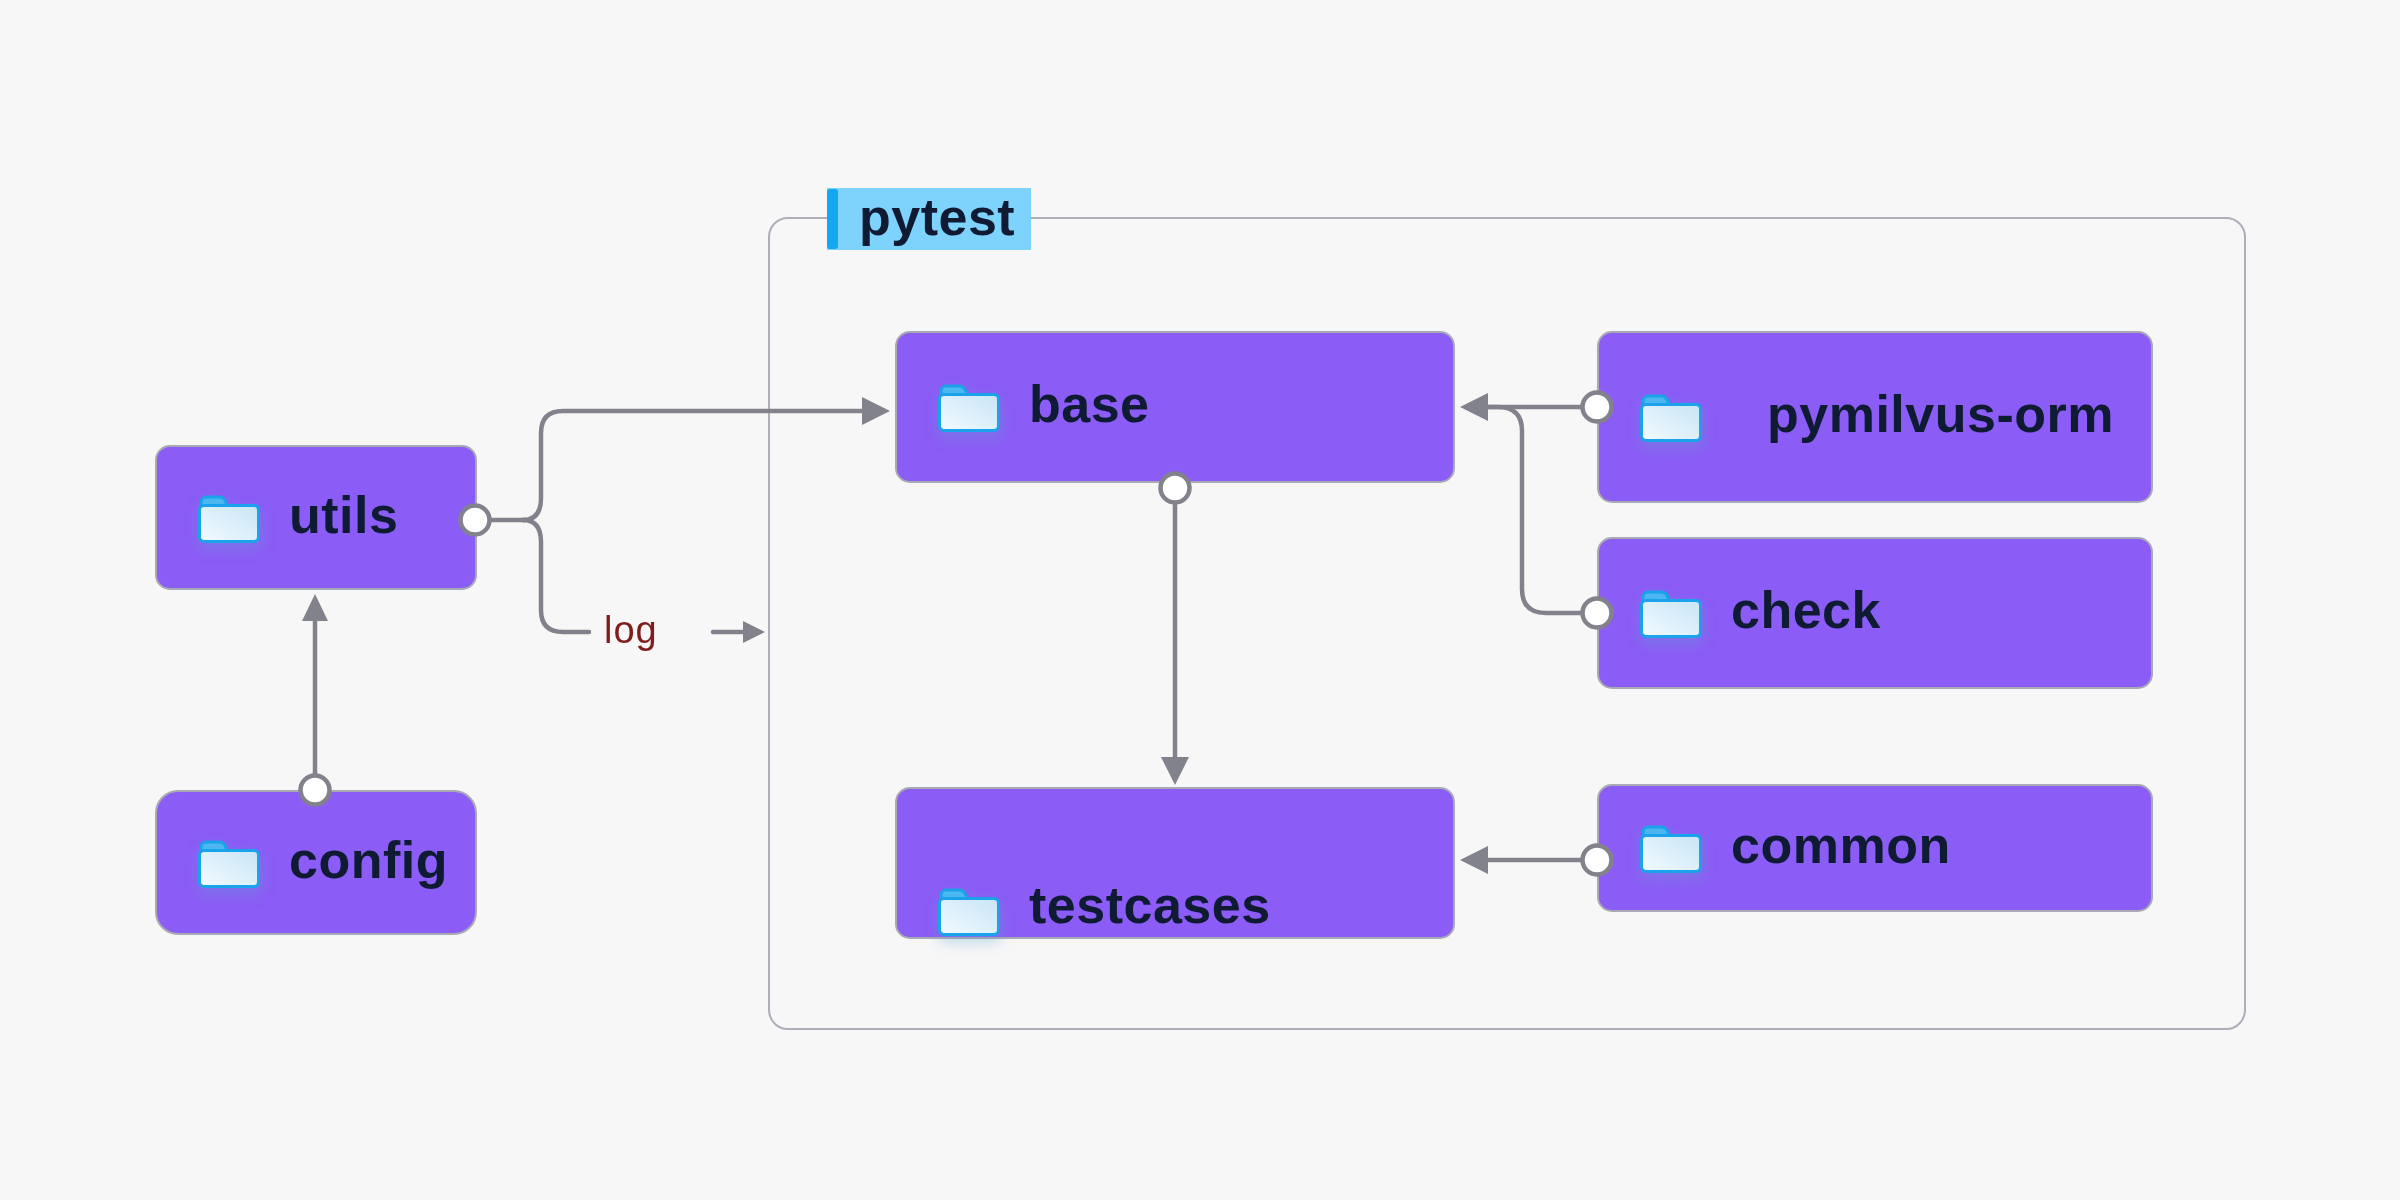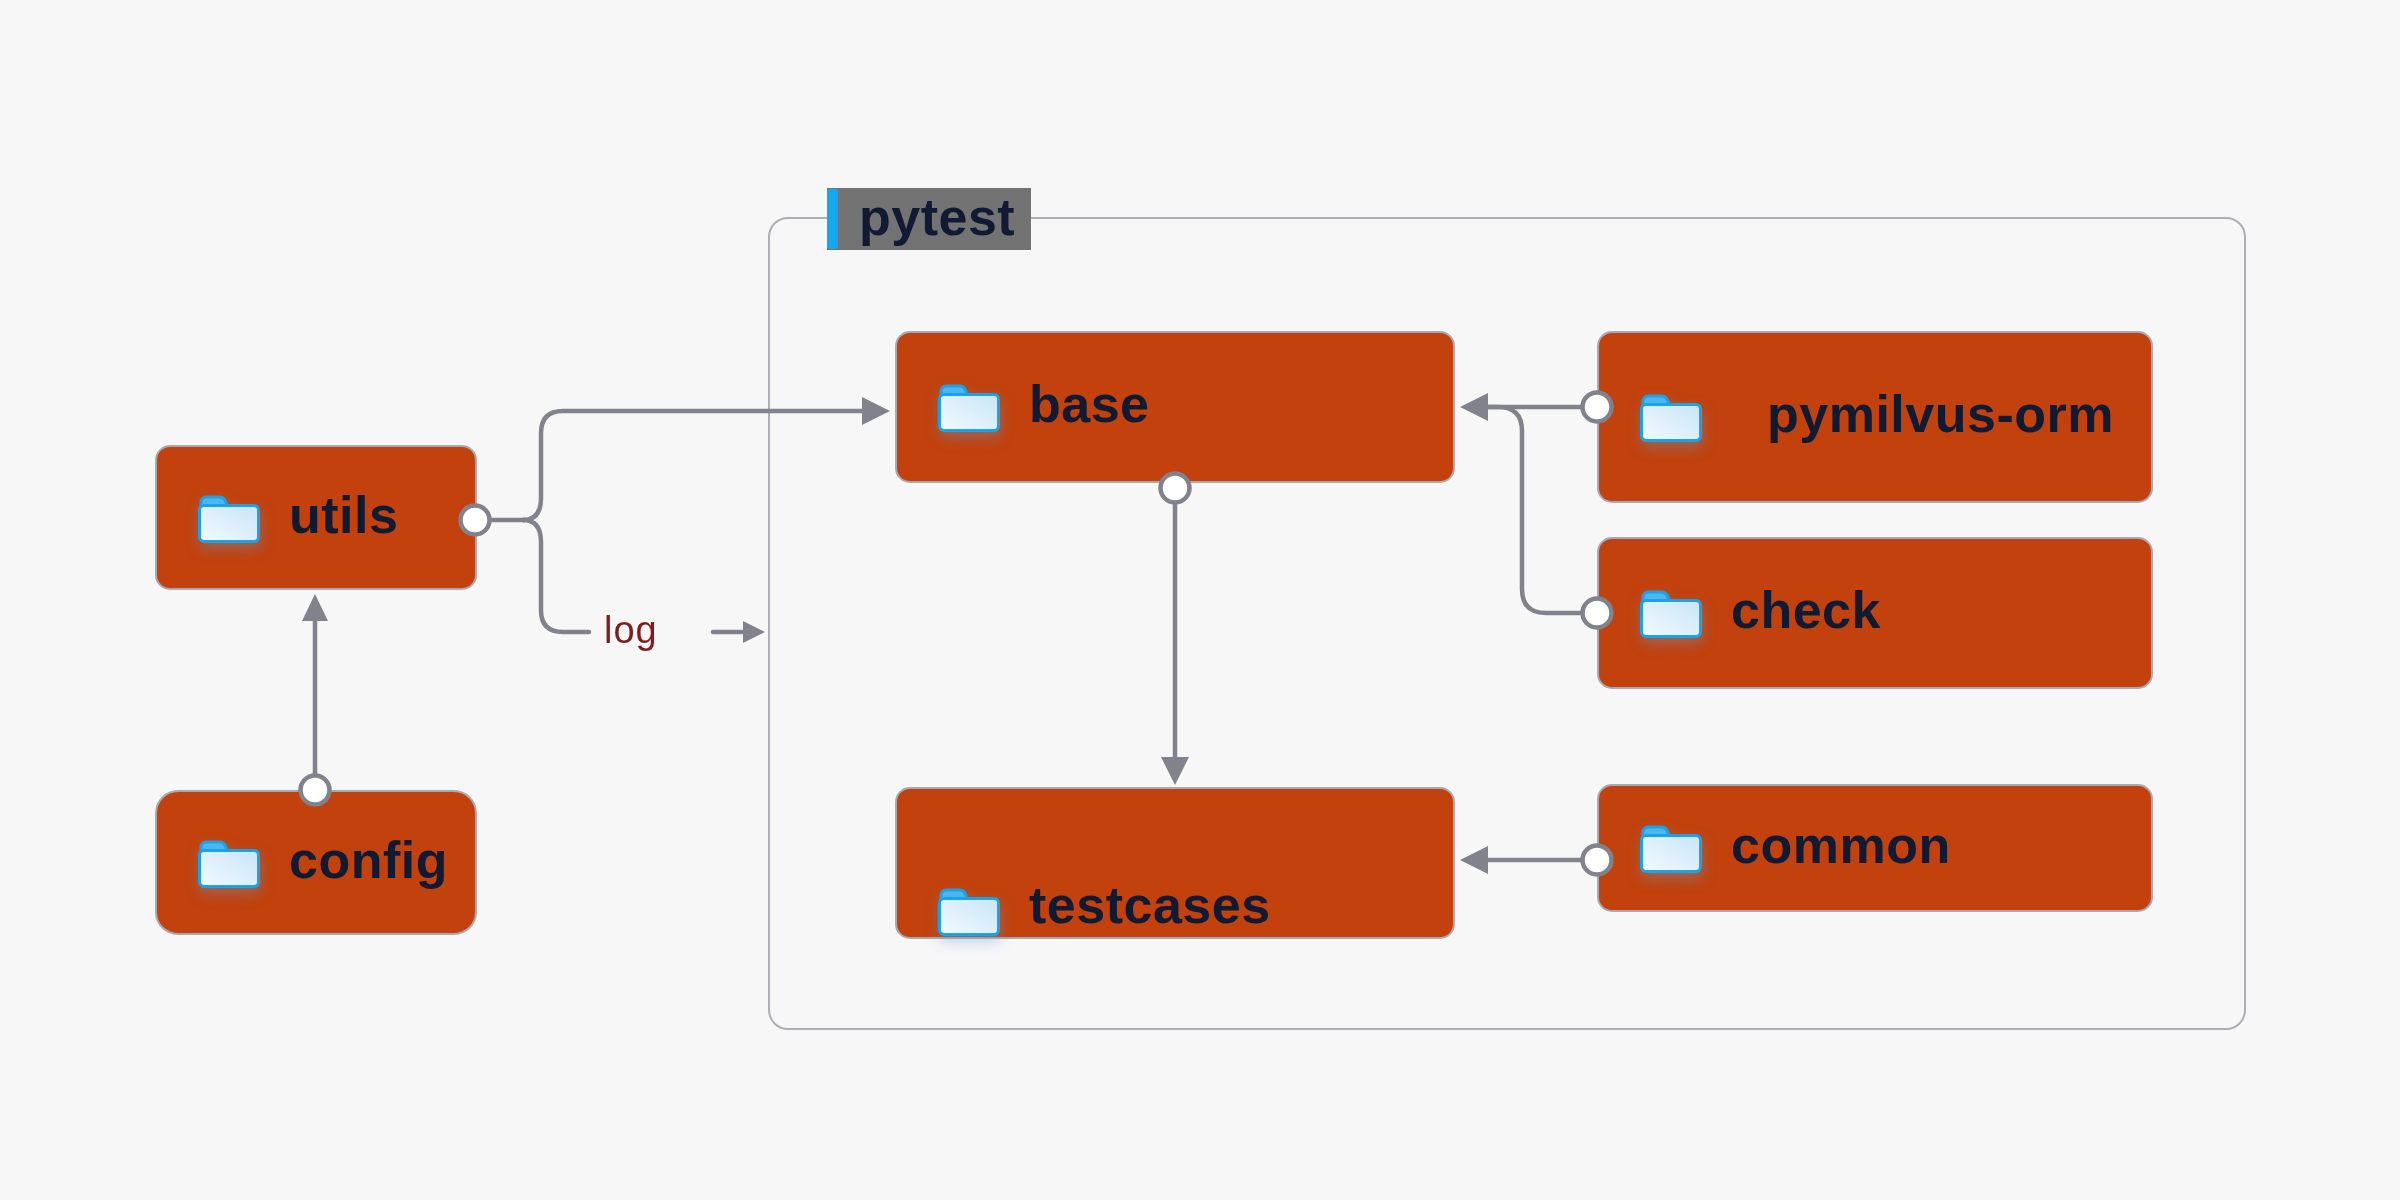--- a/index.html
+++ b/index.html
@@ -19,41 +19,41 @@
     border:2.5px solid #aeaeb9;
     border-radius:20px;
     z-index:1;
     box-sizing:border-box;
   }
   .group-label{
     position:absolute;
     top:-31px;left:57px;
     height:62px;
     display:flex;align-items:center;
-    background:#737373;
+    background:#7dd3fc;
     padding:0 16px 0 0;
     z-index:2;
   }
   .group-label .bar{
     width:11px;height:60px;
     background:#14a7f2;
     border-radius:3px;
     margin-right:21px;
   }
   .group-label .text{
     font-size:52px;font-weight:700;color:#101b33;
     letter-spacing:.5px;
     line-height:1;
     padding-bottom:4px;
   }
 
   
   .node{
     position:absolute;
-    background:#c2410c;
+    background:#8b5cf6;
     border:2.5px solid #a9a9b4;
     border-radius:15px;
     display:flex;align-items:center;
     padding-left:38px;
     box-sizing:border-box;
     z-index:2;
   }
   .node .label{
     font-size:52px;font-weight:700;color:#0f1b33;
     letter-spacing:.5px;

